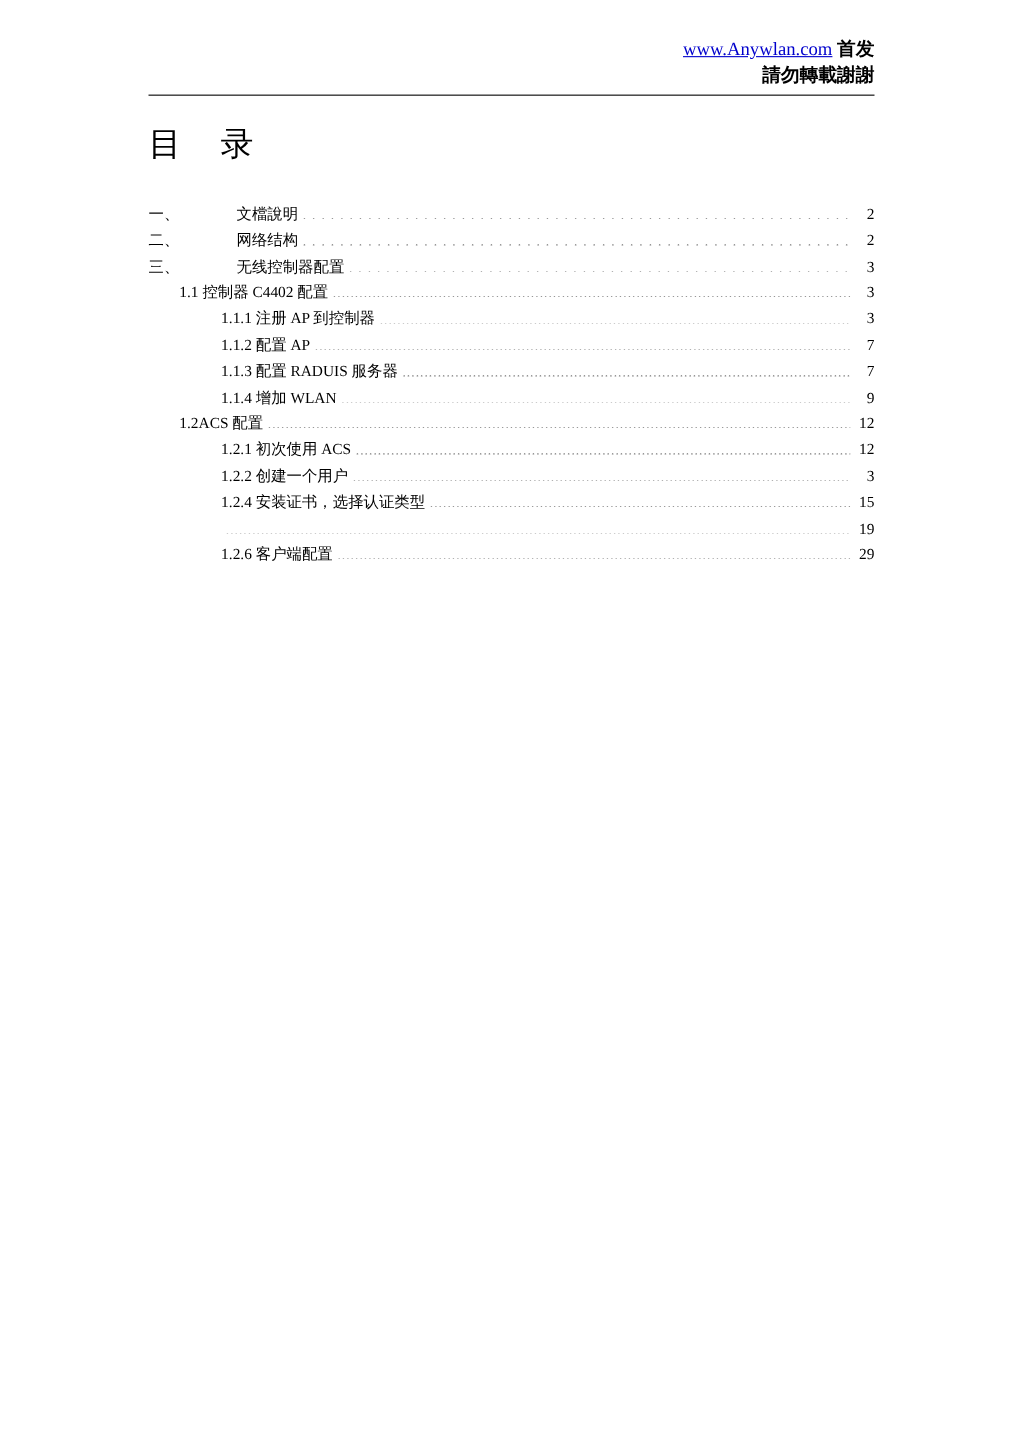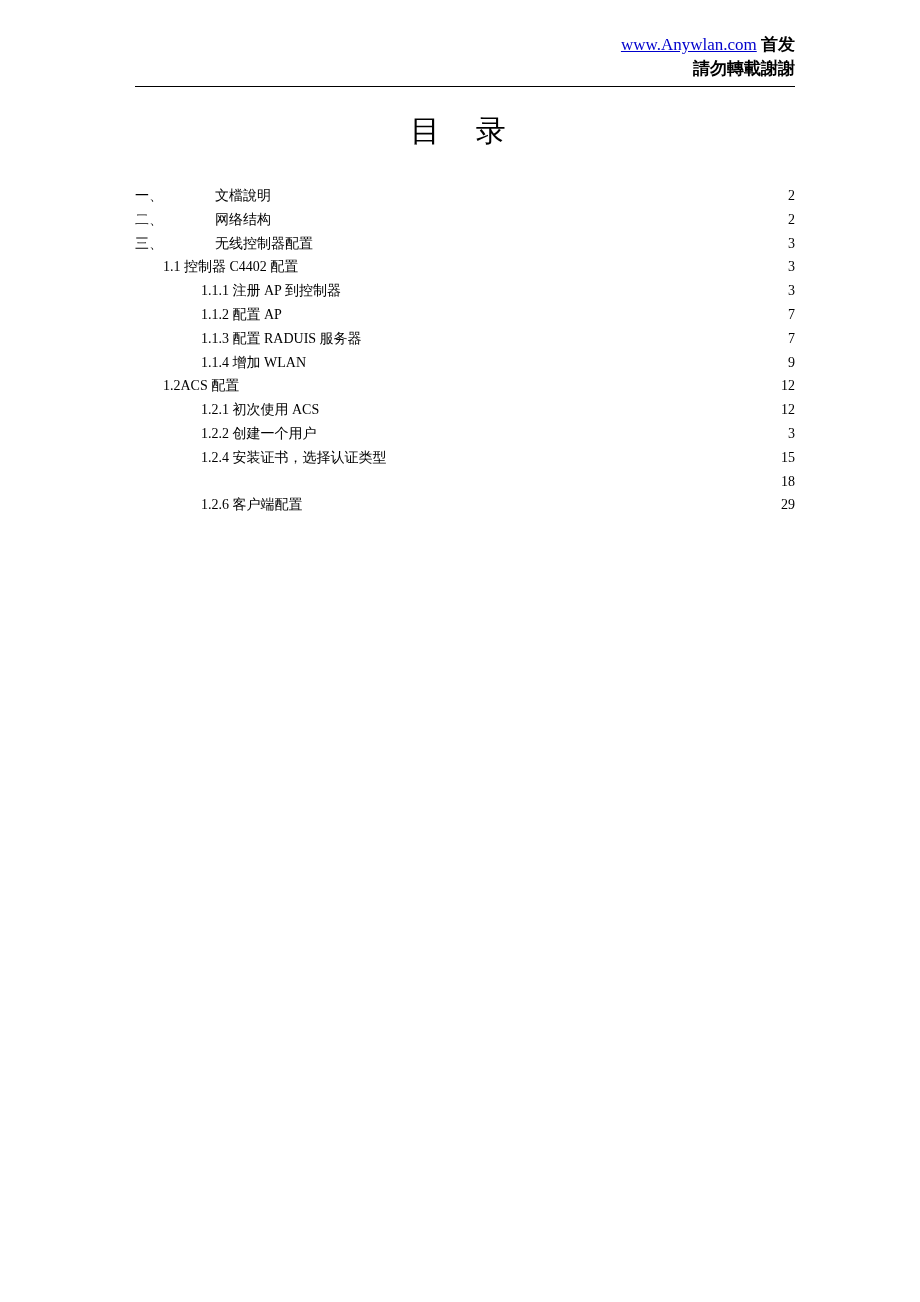--- a/index.html
+++ b/index.html
@@ -48,21 +48,21 @@
     font-family: "SimSun","宋体",serif;
   }
   .sf {
     font-weight: 700;
     color: #000;
   }
   .notice {
     font-weight: 700;
   }
   .title {
-    text-align: center;
+    text-align: left;
     font-size: 30px;
     letter-spacing: 14px;
     margin: 24px 0 32px;
   }
   .toc {
     font-size: 14px;
   }
   .toc .row {
     display: flex;
     align-items: baseline;
@@ -196,21 +196,21 @@
       </div>
       <div class="row">
         <span class="indent-2"></span>
         <span class="label">1.2.4 安装证书，选择认证类型</span>
         <span class="leader dots-narrow"></span>
         <span class="page-no">15</span>
       </div>
       <div class="row">
         <span class="indent-2"></span>
         <span class="leader dots-narrow"></span>
-        <span class="page-no">18</span>
+        <span class="page-no">19</span>
       </div>
       <div class="row">
         <span class="indent-2"></span>
         <span class="label">1.2.6 客户端配置</span>
         <span class="leader dots-narrow"></span>
         <span class="page-no">29</span>
       </div>
     </div>
 
 </div>

